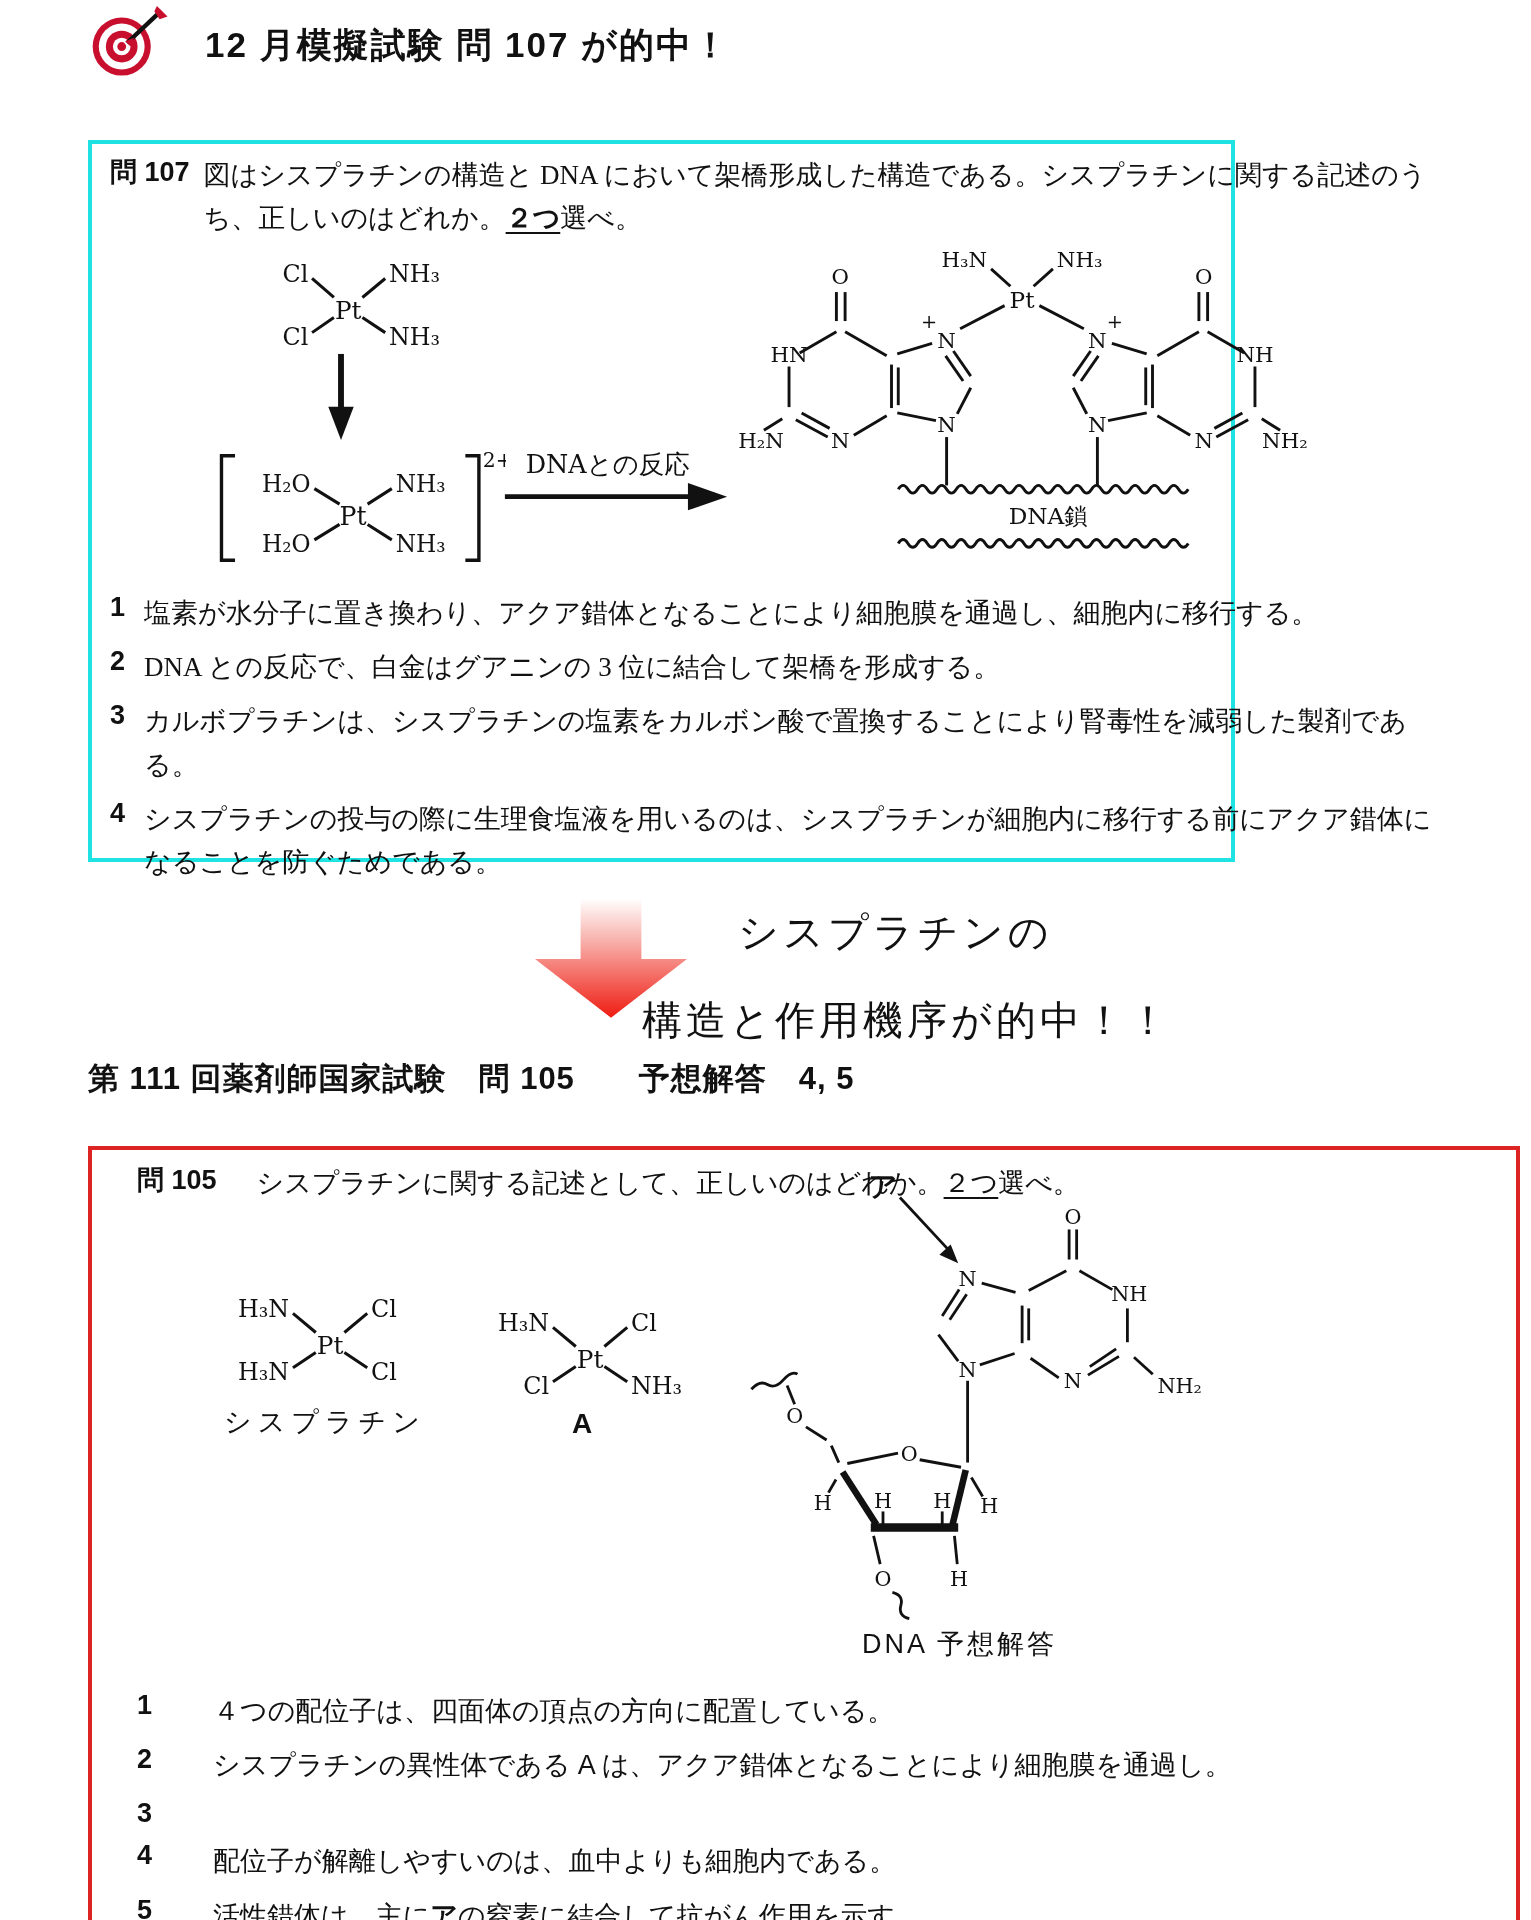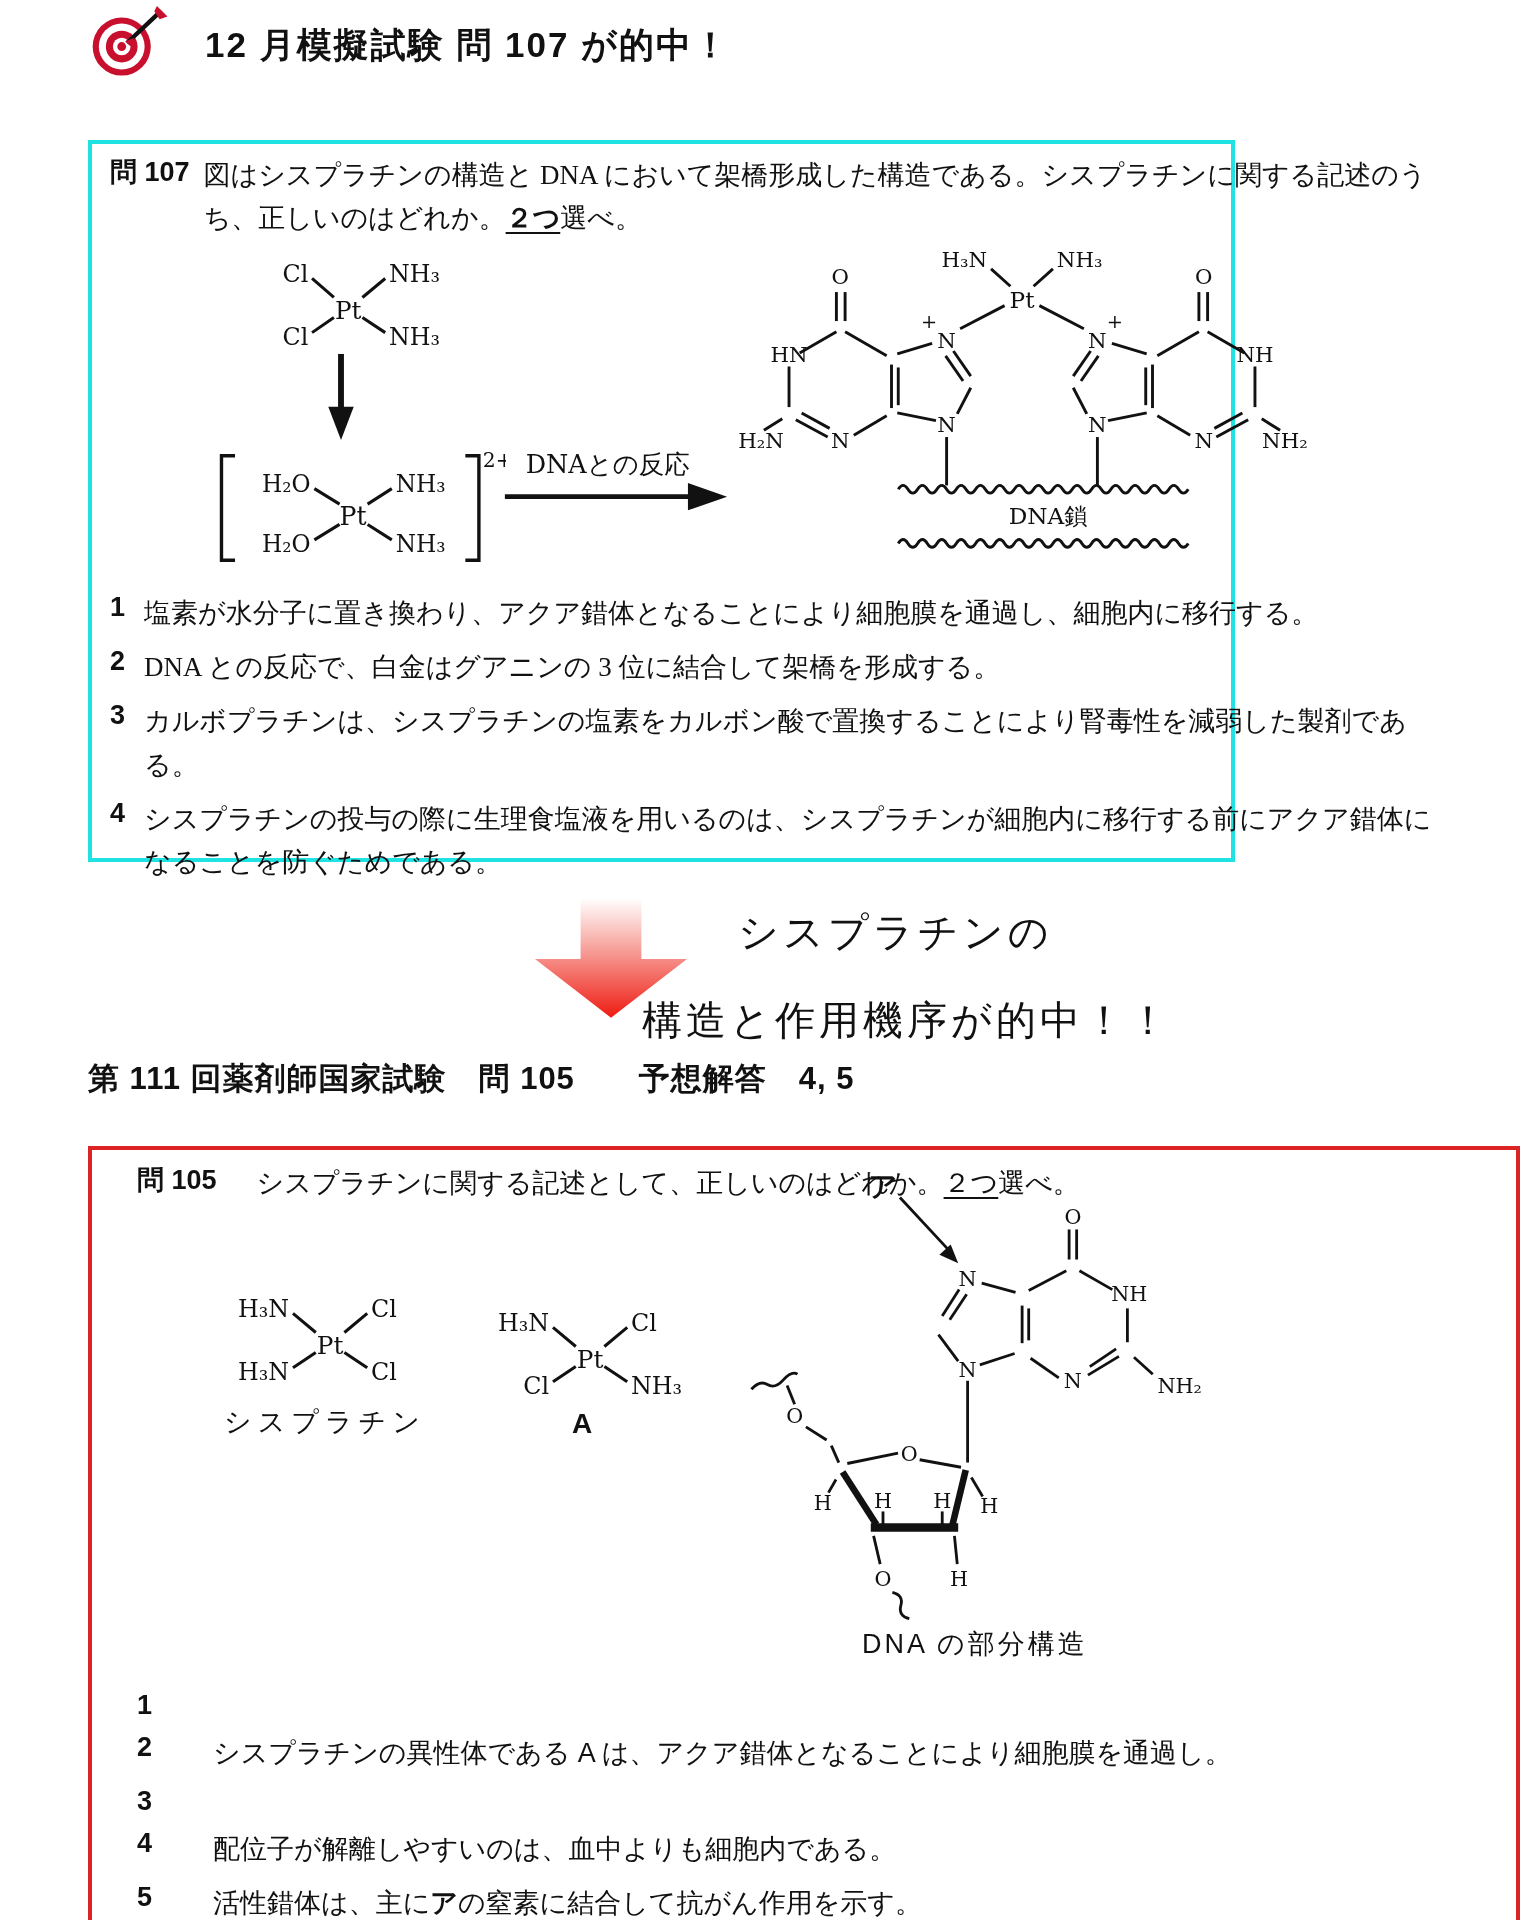--- a/index.html
+++ b/index.html
@@ -284,25 +284,26 @@
       <text x="442" y="250" font-size="22">NH₂</text>
       <text x="178" y="322" text-anchor="middle" font-size="22">O</text>
       <text x="56" y="282" text-anchor="middle" font-size="22">O</text>
       <text x="150" y="455" text-anchor="middle" font-size="22">O</text>
       <text x="150" y="372" text-anchor="middle" font-size="22">H</text>
       <text x="213" y="372" text-anchor="middle" font-size="22">H</text>
       <text x="86" y="374" text-anchor="middle" font-size="22">H</text>
       <text x="263" y="378" text-anchor="middle" font-size="22">H</text>
       <text x="231" y="455" text-anchor="middle" font-size="22">H</text>
     </svg>
-    <div class="abs caption gothic" style="left:770px;top:476px">DNA の部分構造</div>
+    <div class="abs caption gothic" style="left:770px;top:476px">DNA 予想解答</div>
 
     <div class="abs" style="left:45px;top:540px;width:1340px">
       <div class="option">
         <span class="onum-wide">1</span>
+        <span class="otext gothic">４つの配位子は、四面体の頂点の方向に配置している。</span>
       </div>
       <div class="option">
         <span class="onum-wide">2</span>
         <span class="otext gothic">シスプラチンの異性体である A は、アクア錯体となることにより細胞膜を通過し。</span>
       </div>
       <div class="option">
         <span class="onum-wide">3</span>
       </div>
       <div class="option">
         <span class="onum-wide">4</span>

